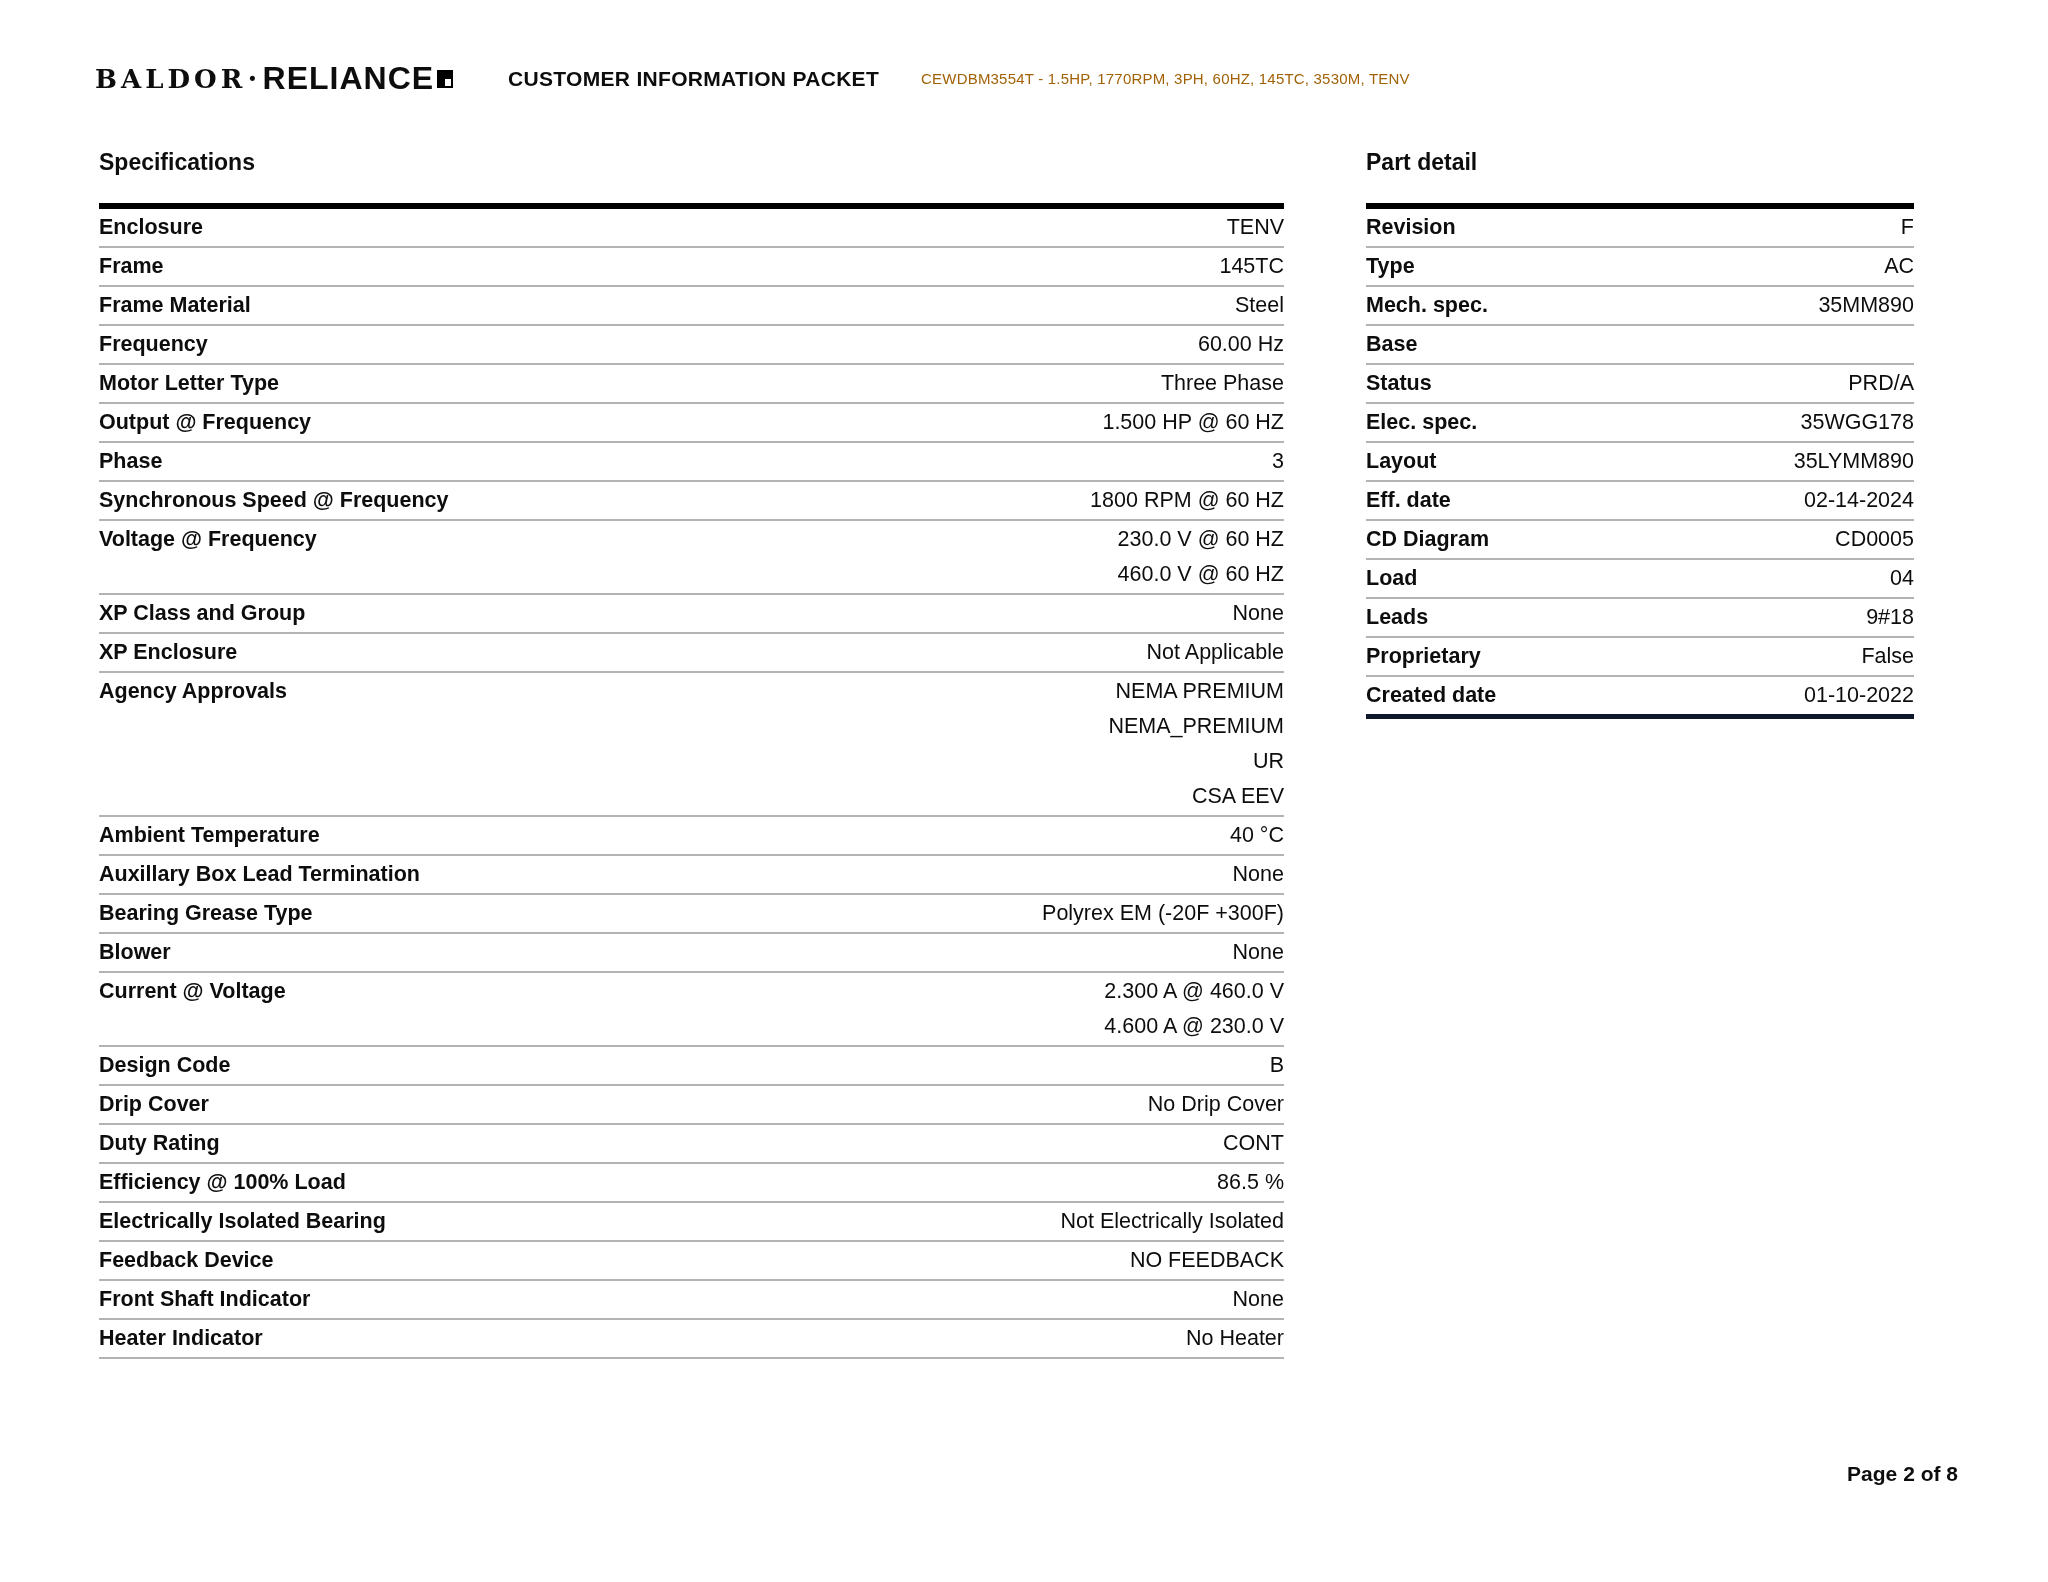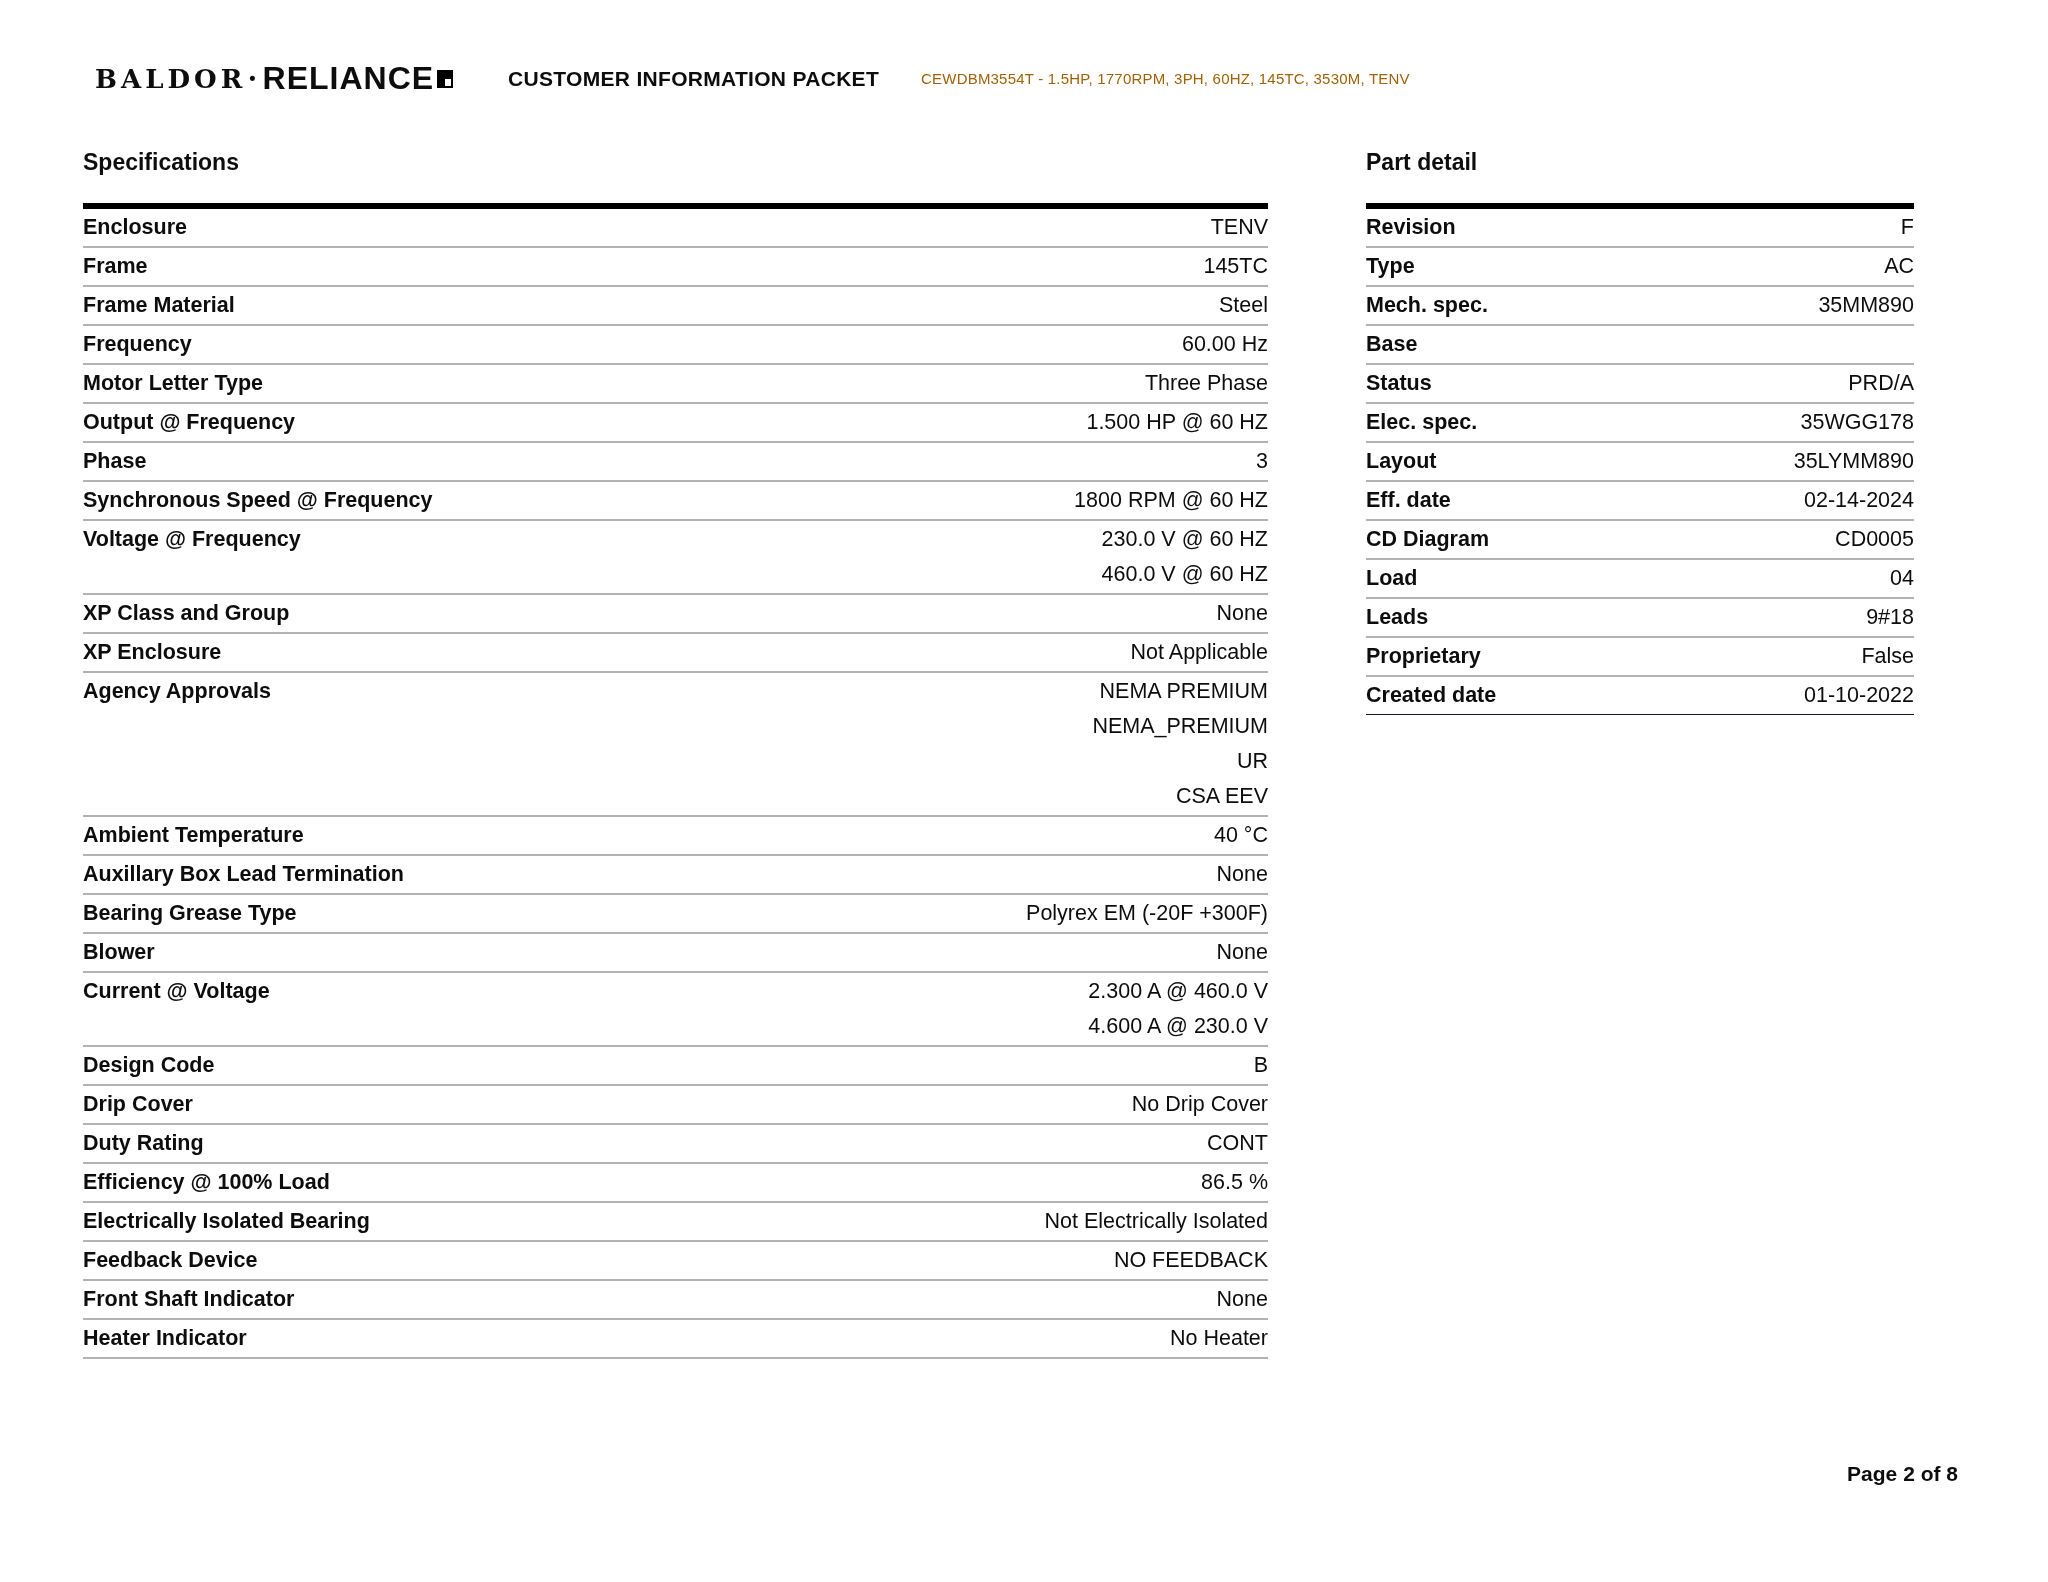--- a/index.html
+++ b/index.html
@@ -63,39 +63,39 @@
   .product-title {
     font-size: 15px;
     margin-left: 42px;
     color: #a16207;
     letter-spacing: 0.2px;
     white-space: nowrap;
   }
 
   
   .section { position: absolute; top: 148px; }
-  #spec-section { left: 83px;  width: 1185px; }
+  #spec-section { left: 99px;  width: 1185px; }
   #part-section { left: 1366px; width: 548px; }
 
   .section-title {
     font-weight: bold;
     font-size: 23px;
     line-height: 28px;
     margin: 0 0 27px 0;
   }
 
   .kv-table { border-top: 6px solid #000; }
   .kv-row {
     display: flex;
     justify-content: space-between;
     align-items: flex-start;
     border-bottom: 2px solid #b3b3b3;
     padding: 1px 0;
   }
-  #part-table .kv-row:last-child { border-bottom: 1px solid #0f172a; }
+  #part-table .kv-row:last-child { border-bottom: 5px solid #0f172a; }
 
   .row-label {
     font-weight: bold;
     font-size: 21.5px;
     line-height: 35px;
     white-space: nowrap;
   }
   .row-values {
     text-align: right;
     font-size: 21.5px;

